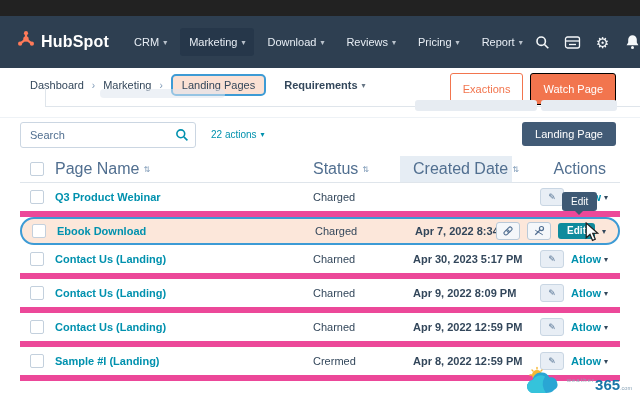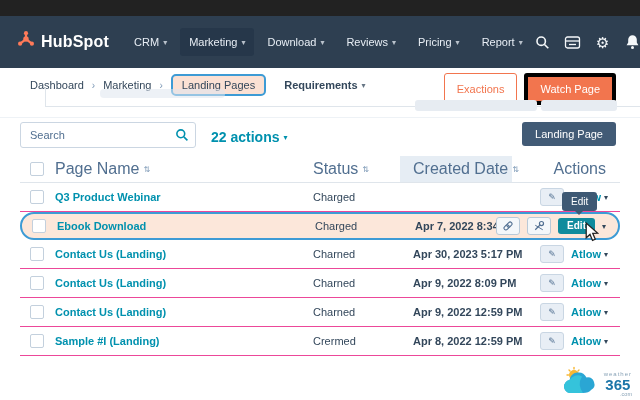--- a/index.html
+++ b/index.html
@@ -21,54 +21,54 @@
 
   
   .crumbs{position:absolute;top:57px;left:30px;height:24px;display:flex;align-items:center;gap:8px;}
   .crumb{font-size:11px;color:#33475b;font-weight:400;}
   .crumb-sep{color:#7c98b6;font-size:10px;}
   .crumb-pill{background:#fbe1d4;border:2px solid #3d9bd5;border-radius:5px;padding:3px 9px;}
   .req{margin-left:10px;font-size:11px;color:#33475b;font-weight:600;display:flex;align-items:center;}
   .top-buttons{position:absolute;top:57px;right:24px;display:flex;gap:7px;}
   .btn-outline{background:#fff;border:1px solid #f2754e;color:#f2754e;font-size:11px;
                padding:9px 12px;border-radius:3px;}
-  .btn-solid{background:#f2754e;border:4px solid #000000;color:#fff;font-size:11px;
+  .btn-solid{background:#f2754e;border:1px solid #000000;color:#fff;font-size:11px;
              padding:5px 12px;border-radius:3px;}
 
   
   .tab-vline{position:absolute;left:45px;top:72px;width:1px;height:18px;background:#dfe5eb;}
   .tab-hline{position:absolute;left:45px;top:90px;width:595px;height:1px;background:#dfe5eb;}
   .tab-hline2{position:absolute;left:0;top:101px;width:640px;height:1px;background:#eef2f6;}
   .ghost-text{position:absolute;left:100px;top:73px;width:125px;height:9px;background:#dfe6ee;
               border-radius:4px;opacity:.55;}
   .ghost-pill-a{position:absolute;left:415px;top:84px;width:122px;height:11px;background:#e7ecf2;border-radius:3px;}
   .ghost-pill-b{position:absolute;left:541px;top:84px;width:76px;height:11px;background:#e7ecf2;border-radius:3px;}
 
   
   .search-wrap{position:absolute;left:20px;top:106px;width:176px;height:26px;}
   .search-input{width:100%;height:100%;border:1px solid #cbd6e2;border-radius:3px;
                 font-size:11px;padding:0 26px 0 9px;box-sizing:border-box;color:#33475b;
                 font-family:"Liberation Sans","DejaVu Sans",sans-serif;background:#fff;}
   .search-input::placeholder{color:#516f90;}
   .search-svg{position:absolute;right:7px;top:6px;}
-  .bulk-actions{position:absolute;left:211px;top:113px;font-size:14px;font-weight:700;
+  .bulk-actions{position:absolute;left:211px;top:113px;font-size:10px;font-weight:400;
                 color:#0091ae;display:flex;align-items:center;text-align:right;}
   .bulk-actions::after{content:"▾";font-size:8px;margin-left:4px;color:#0091ae;}
   .create-btn{position:absolute;right:24px;top:106px;background:#425b76;color:#fff;
               font-size:11px;padding:6px 13px;border-radius:3px;border:none;}
 
   
   .table{position:absolute;left:20px;top:140px;width:600px;}
   .thead{position:relative;height:26px;border-bottom:1px solid #dfe5eb;font-size:16px;color:#516f90;}
   .date-shade{position:absolute;left:380px;top:0;width:112px;height:26px;background:#e6edf4;}
   .th{position:absolute;top:50%;transform:translateY(-50%);display:flex;align-items:center;}
   .sort::after{content:"⇅";font-size:8px;color:#7c98b6;margin-left:4px;}
   .th-check{left:10px}.th-name{left:35px}.th-status{left:293px}.th-date{left:393px}
   .th-actions{right:14px}
-  .trow{position:relative;height:28px;border-bottom:1px solid #ec4899;background:#fff;}
+  .trow{position:relative;height:28px;border-bottom:6px solid #ec4899;background:#fff;}
   .cell{position:absolute;top:50%;transform:translateY(-50%);font-size:11px;color:#33475b;white-space:nowrap;}
   .c-check{left:10px}.c-name{left:35px;color:#0091ae;font-weight:bold;}
   .c-status{left:293px}.c-date{left:393px;font-weight:bold;}
   .checkbox{width:12px;height:12px;border:1px solid #c3d0dd;border-radius:2px;background:#fff;display:block;}
   .acts{position:absolute;right:12px;top:50%;transform:translateY(-50%);
         display:flex;align-items:center;gap:7px;}
   .icon-btn{width:22px;height:16px;background:#e8eef5;border:1px solid #c9d6e3;border-radius:3px;
             display:flex;align-items:center;justify-content:center;font-size:9px;color:#516f90;line-height:1;}
   .pencil-glyph::before{content:"✎";}
   .act-link{font-size:11px;font-weight:600;color:#0091ae;display:flex;align-items:center;}
@@ -84,21 +84,21 @@
   
   .tooltip{position:absolute;left:562px;top:176px;background:#3e5974;color:#fff;font-size:10px;
            padding:4px 9px;border-radius:3px;z-index:6;}
   .tooltip-arrow{position:absolute;left:574px;top:194px;width:0;height:0;z-index:6;
                  border-left:5px solid transparent;border-right:5px solid transparent;
                  border-top:5px solid #3e5974;}
   .cursor{position:absolute;left:585px;top:206px;z-index:9;}
 
   
   .watermark{position:absolute;right:8px;bottom:14px;display:flex;align-items:center;gap:3px;}
-  .wm-text{display:flex;flex-direction:column;align-items:center;line-height:1;}
+  .wm-text{display:flex;flex-direction:row;align-items:flex-start;line-height:1;}
   .wm-word{font-size:6px;color:#8aa4b8;letter-spacing:1px;}
   .wm-num{font-size:15px;font-weight:bold;color:#1b75a8;}
   .wm-tld{font-size:5.5px;color:#8aa4b8;align-self:flex-end;}
   .bottom-bar{position:absolute;left:0;bottom:0;width:640px;height:11px;background:#2e3f51;}
 </style>
 </head>
 <body>
 
 <div class="stage">
 

